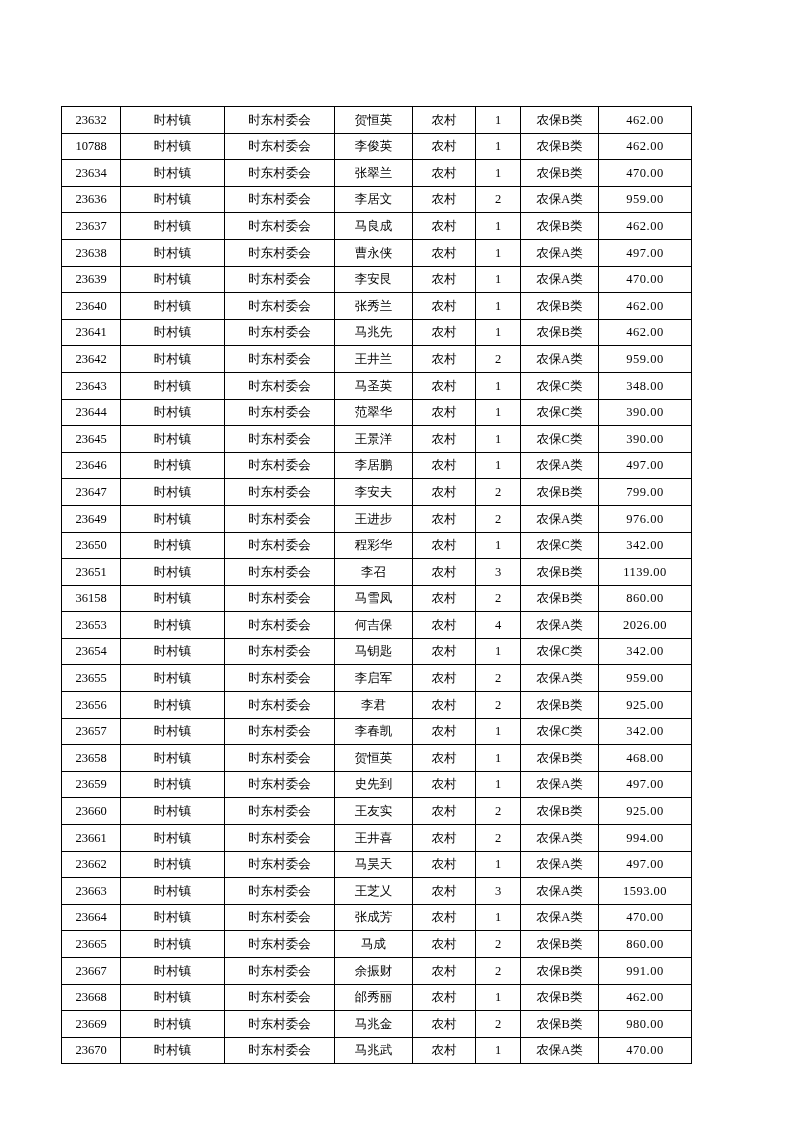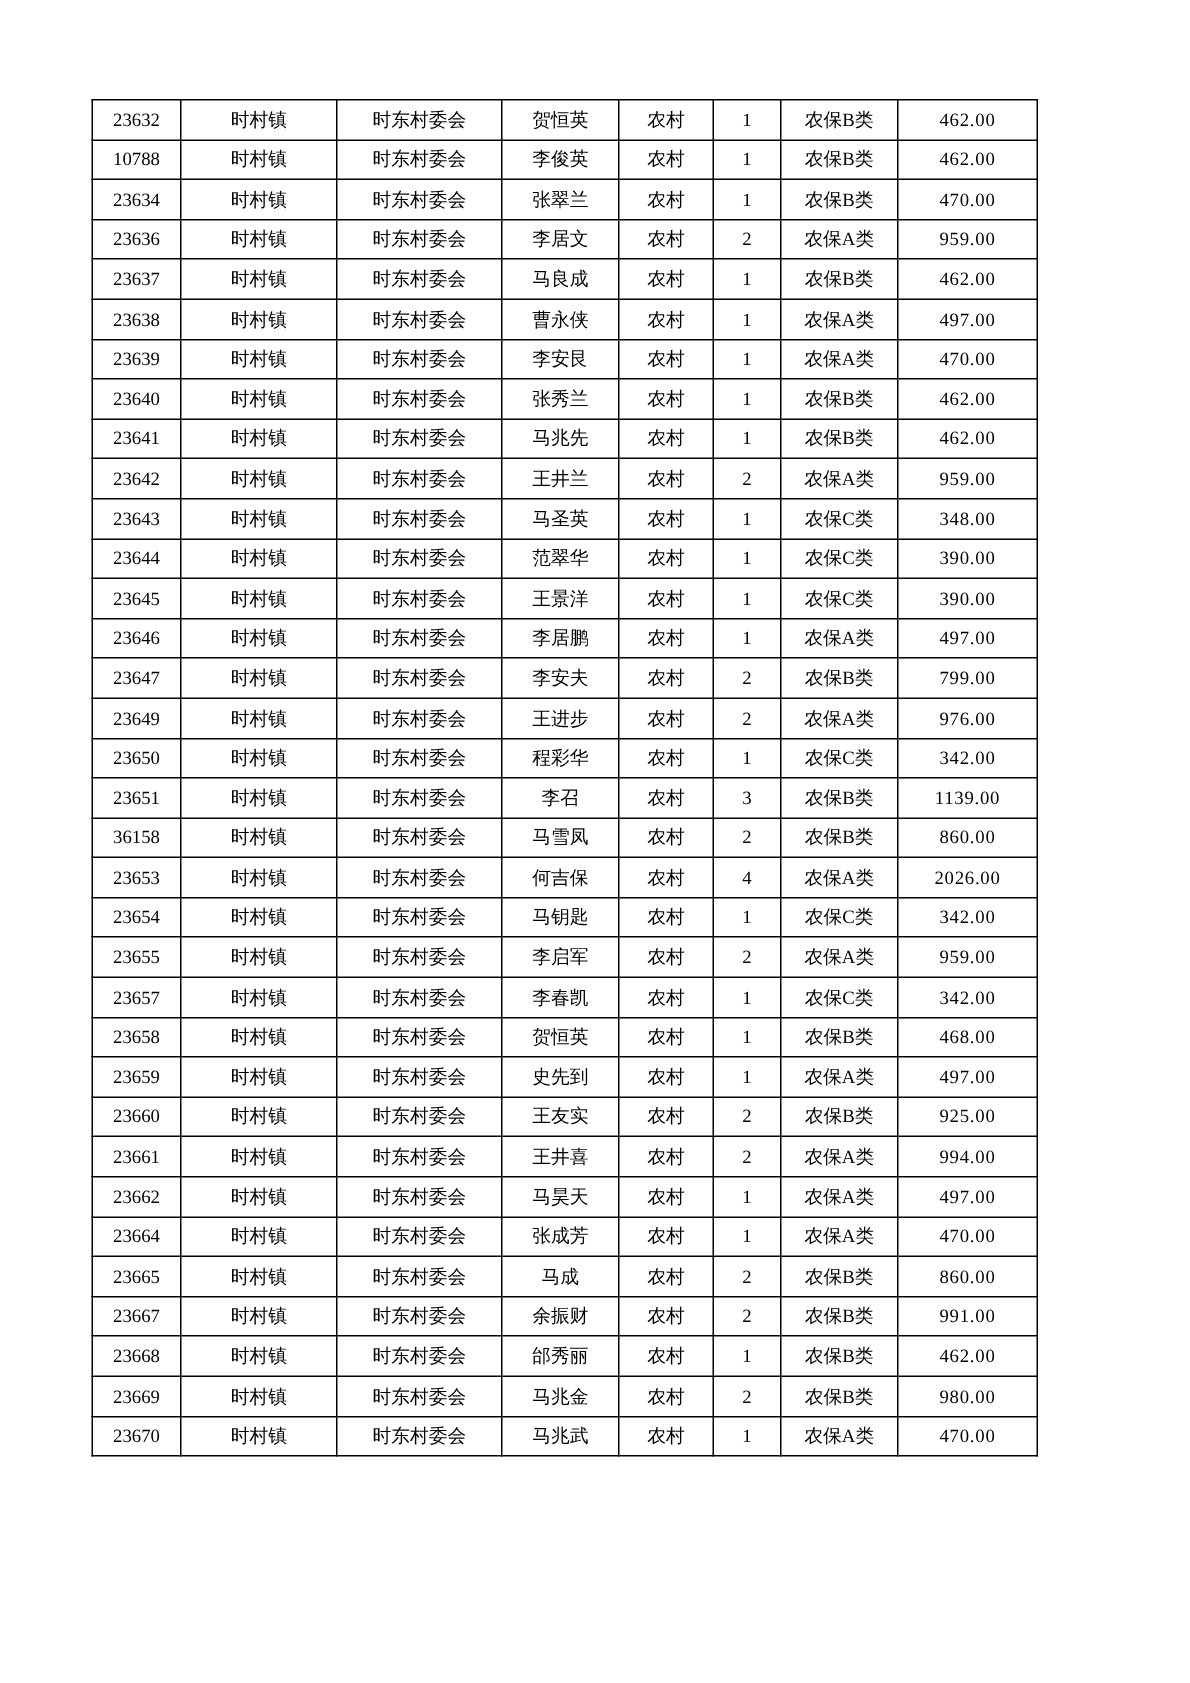--- a/index.html
+++ b/index.html
@@ -19,20 +19,21 @@
     height: 1122px;
     box-sizing: border-box;
     padding-top: 66px;
     padding-left: 61px;
     padding-right: 61px;
   }
   table.data-table {
     border-collapse: collapse;
     table-layout: fixed;
     width: 611px;
+    margin-top: 40px;
   }
   table.data-table td {
     border: 1px solid #000000;
     height: 25.6px;
     text-align: center;
     vertical-align: middle;
     font-size: 12.5px;
     font-family: "Liberation Serif", serif;
     padding: 0;
     line-height: 1.15;
@@ -282,20 +283,30 @@
           <td>23655</td>
           <td>时村镇</td>
           <td>时东村委会</td>
           <td>李启军</td>
           <td>农村</td>
           <td>2</td>
           <td>农保A类</td>
           <td class="amount">959.00</td>
         </tr>
         <tr>
+          <td>23656</td>
+          <td>时村镇</td>
+          <td>时东村委会</td>
+          <td>李君</td>
+          <td>农村</td>
+          <td>2</td>
+          <td>农保B类</td>
+          <td class="amount">925.00</td>
+        </tr>
+        <tr>
           <td>23657</td>
           <td>时村镇</td>
           <td>时东村委会</td>
           <td>李春凯</td>
           <td>农村</td>
           <td>1</td>
           <td>农保C类</td>
           <td class="amount">342.00</td>
         </tr>
         <tr>
@@ -340,20 +351,30 @@
         </tr>
         <tr>
           <td>23662</td>
           <td>时村镇</td>
           <td>时东村委会</td>
           <td>马昊天</td>
           <td>农村</td>
           <td>1</td>
           <td>农保A类</td>
           <td class="amount">497.00</td>
+        </tr>
+        <tr>
+          <td>23663</td>
+          <td>时村镇</td>
+          <td>时东村委会</td>
+          <td>王芝乂</td>
+          <td>农村</td>
+          <td>3</td>
+          <td>农保A类</td>
+          <td class="amount">1593.00</td>
         </tr>
         <tr>
           <td>23664</td>
           <td>时村镇</td>
           <td>时东村委会</td>
           <td>张成芳</td>
           <td>农村</td>
           <td>1</td>
           <td>农保A类</td>
           <td class="amount">470.00</td>

